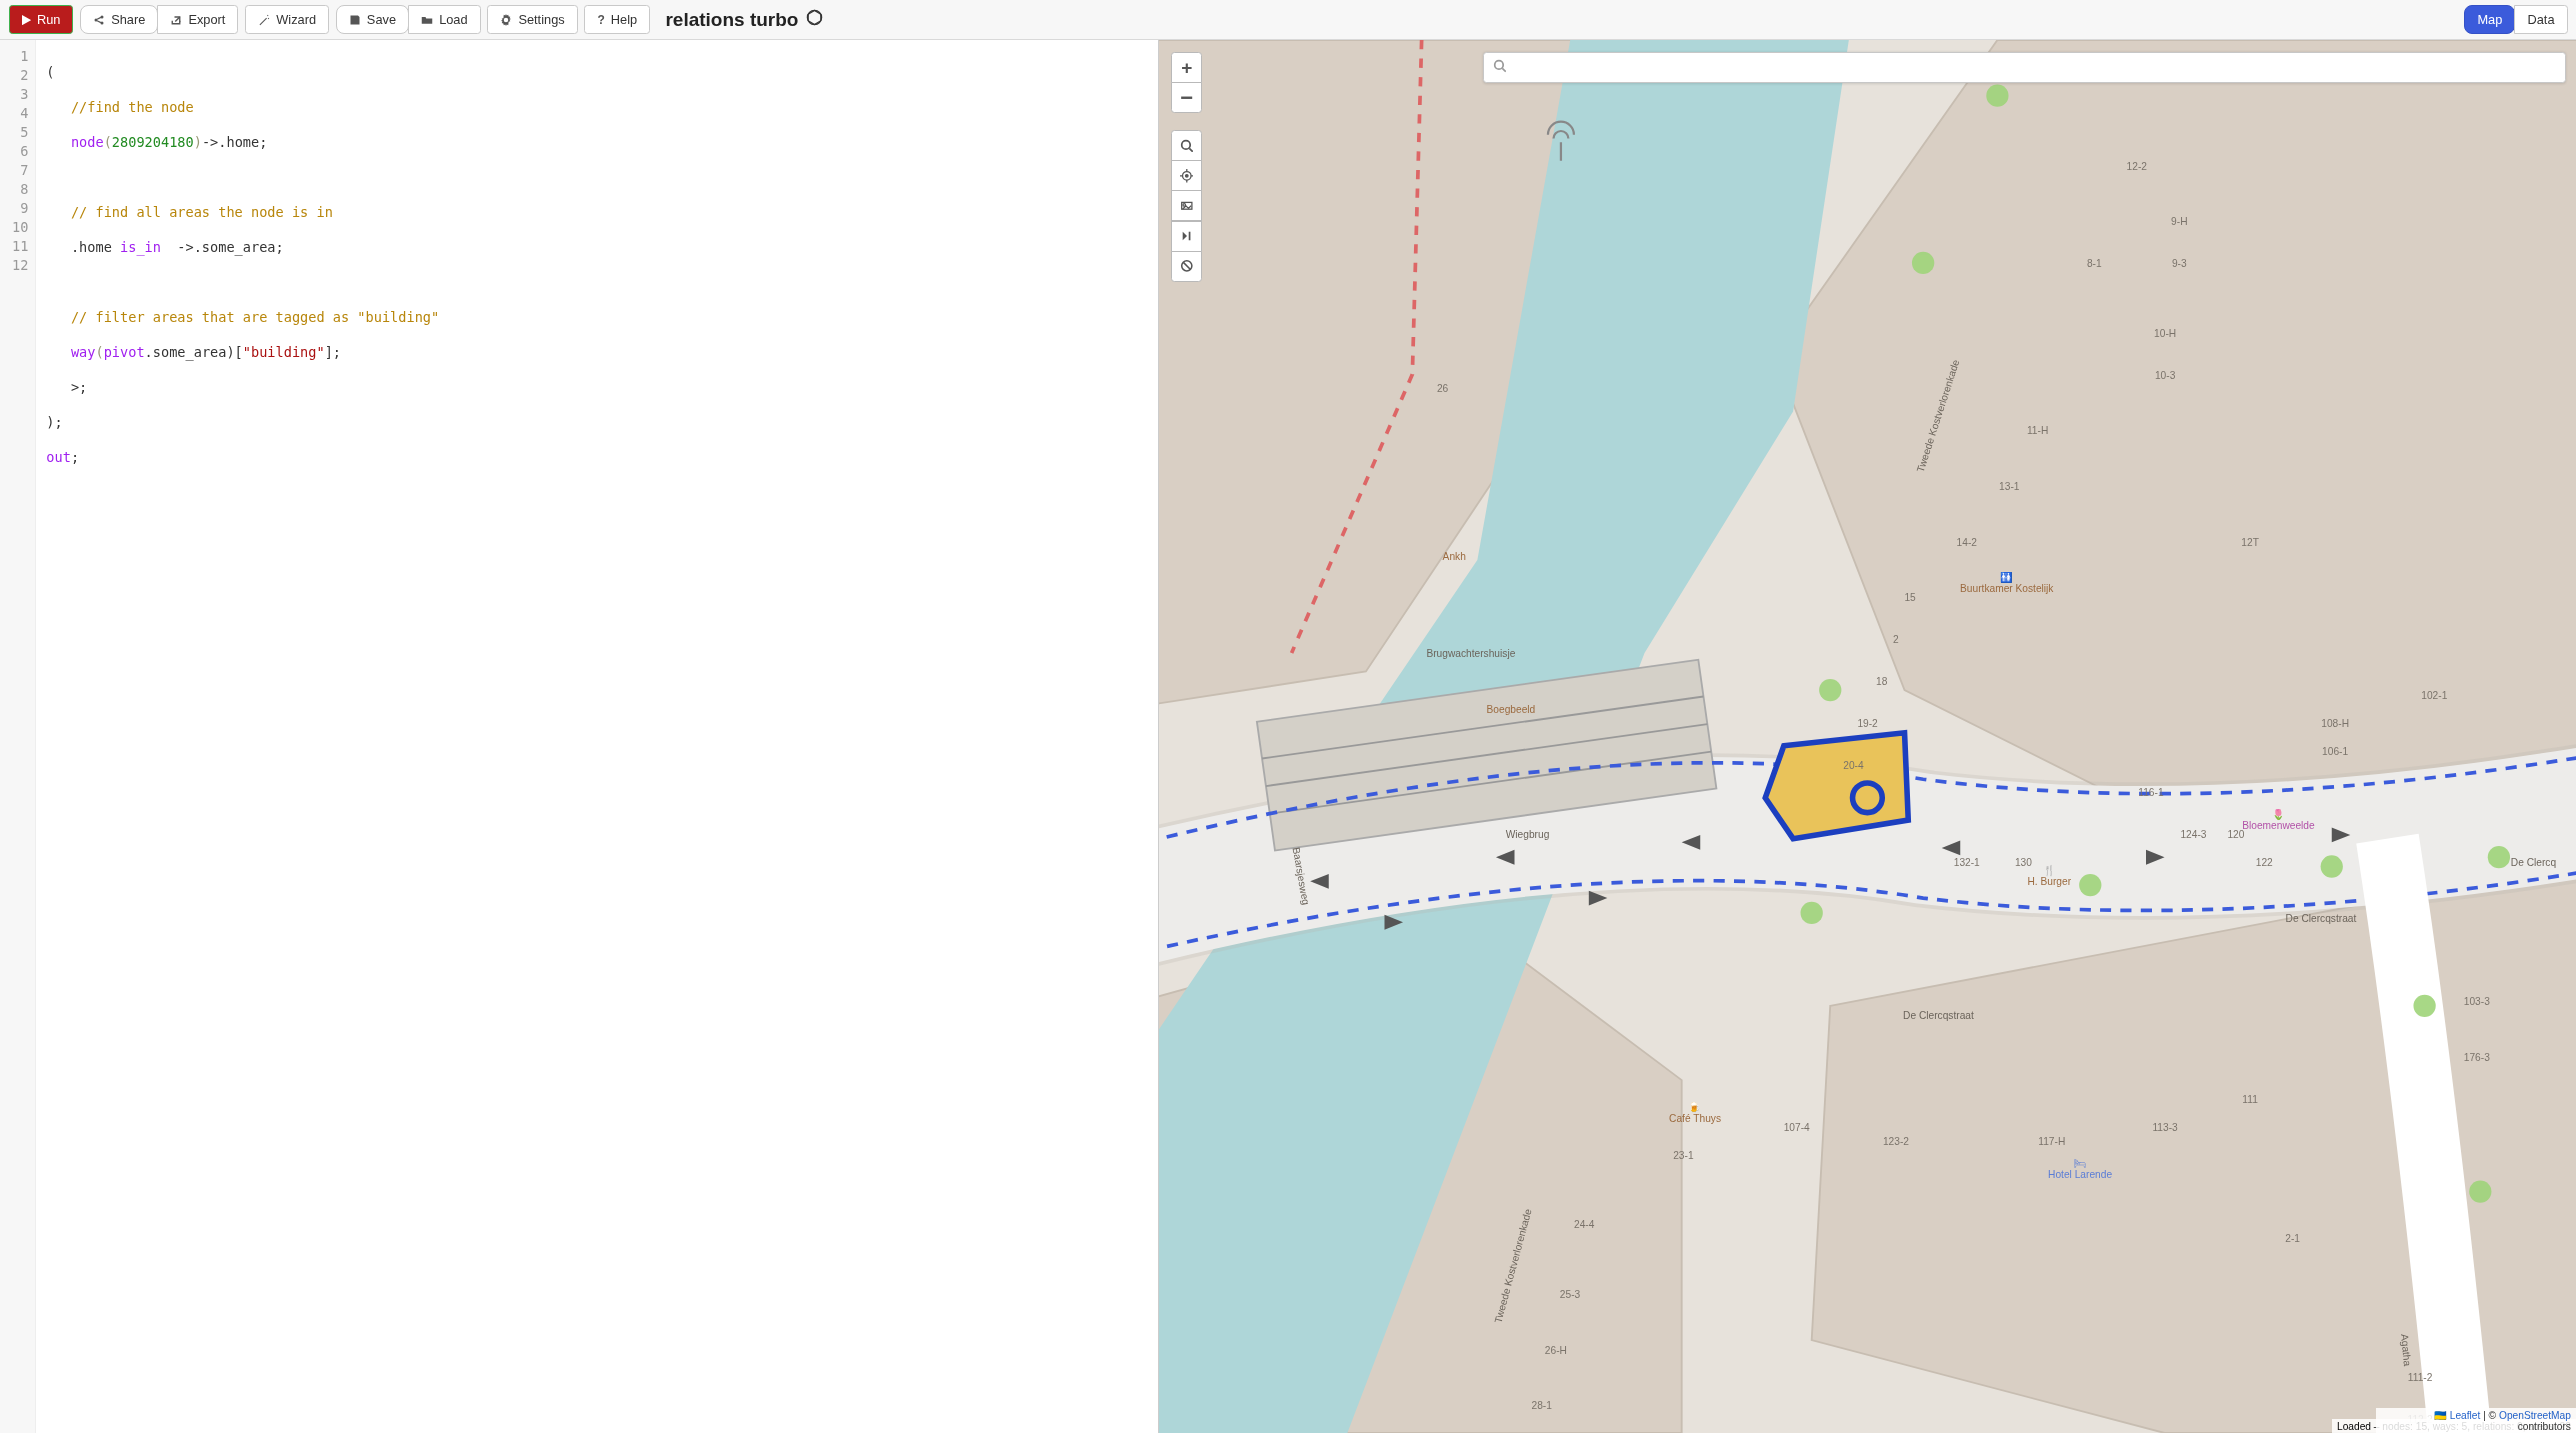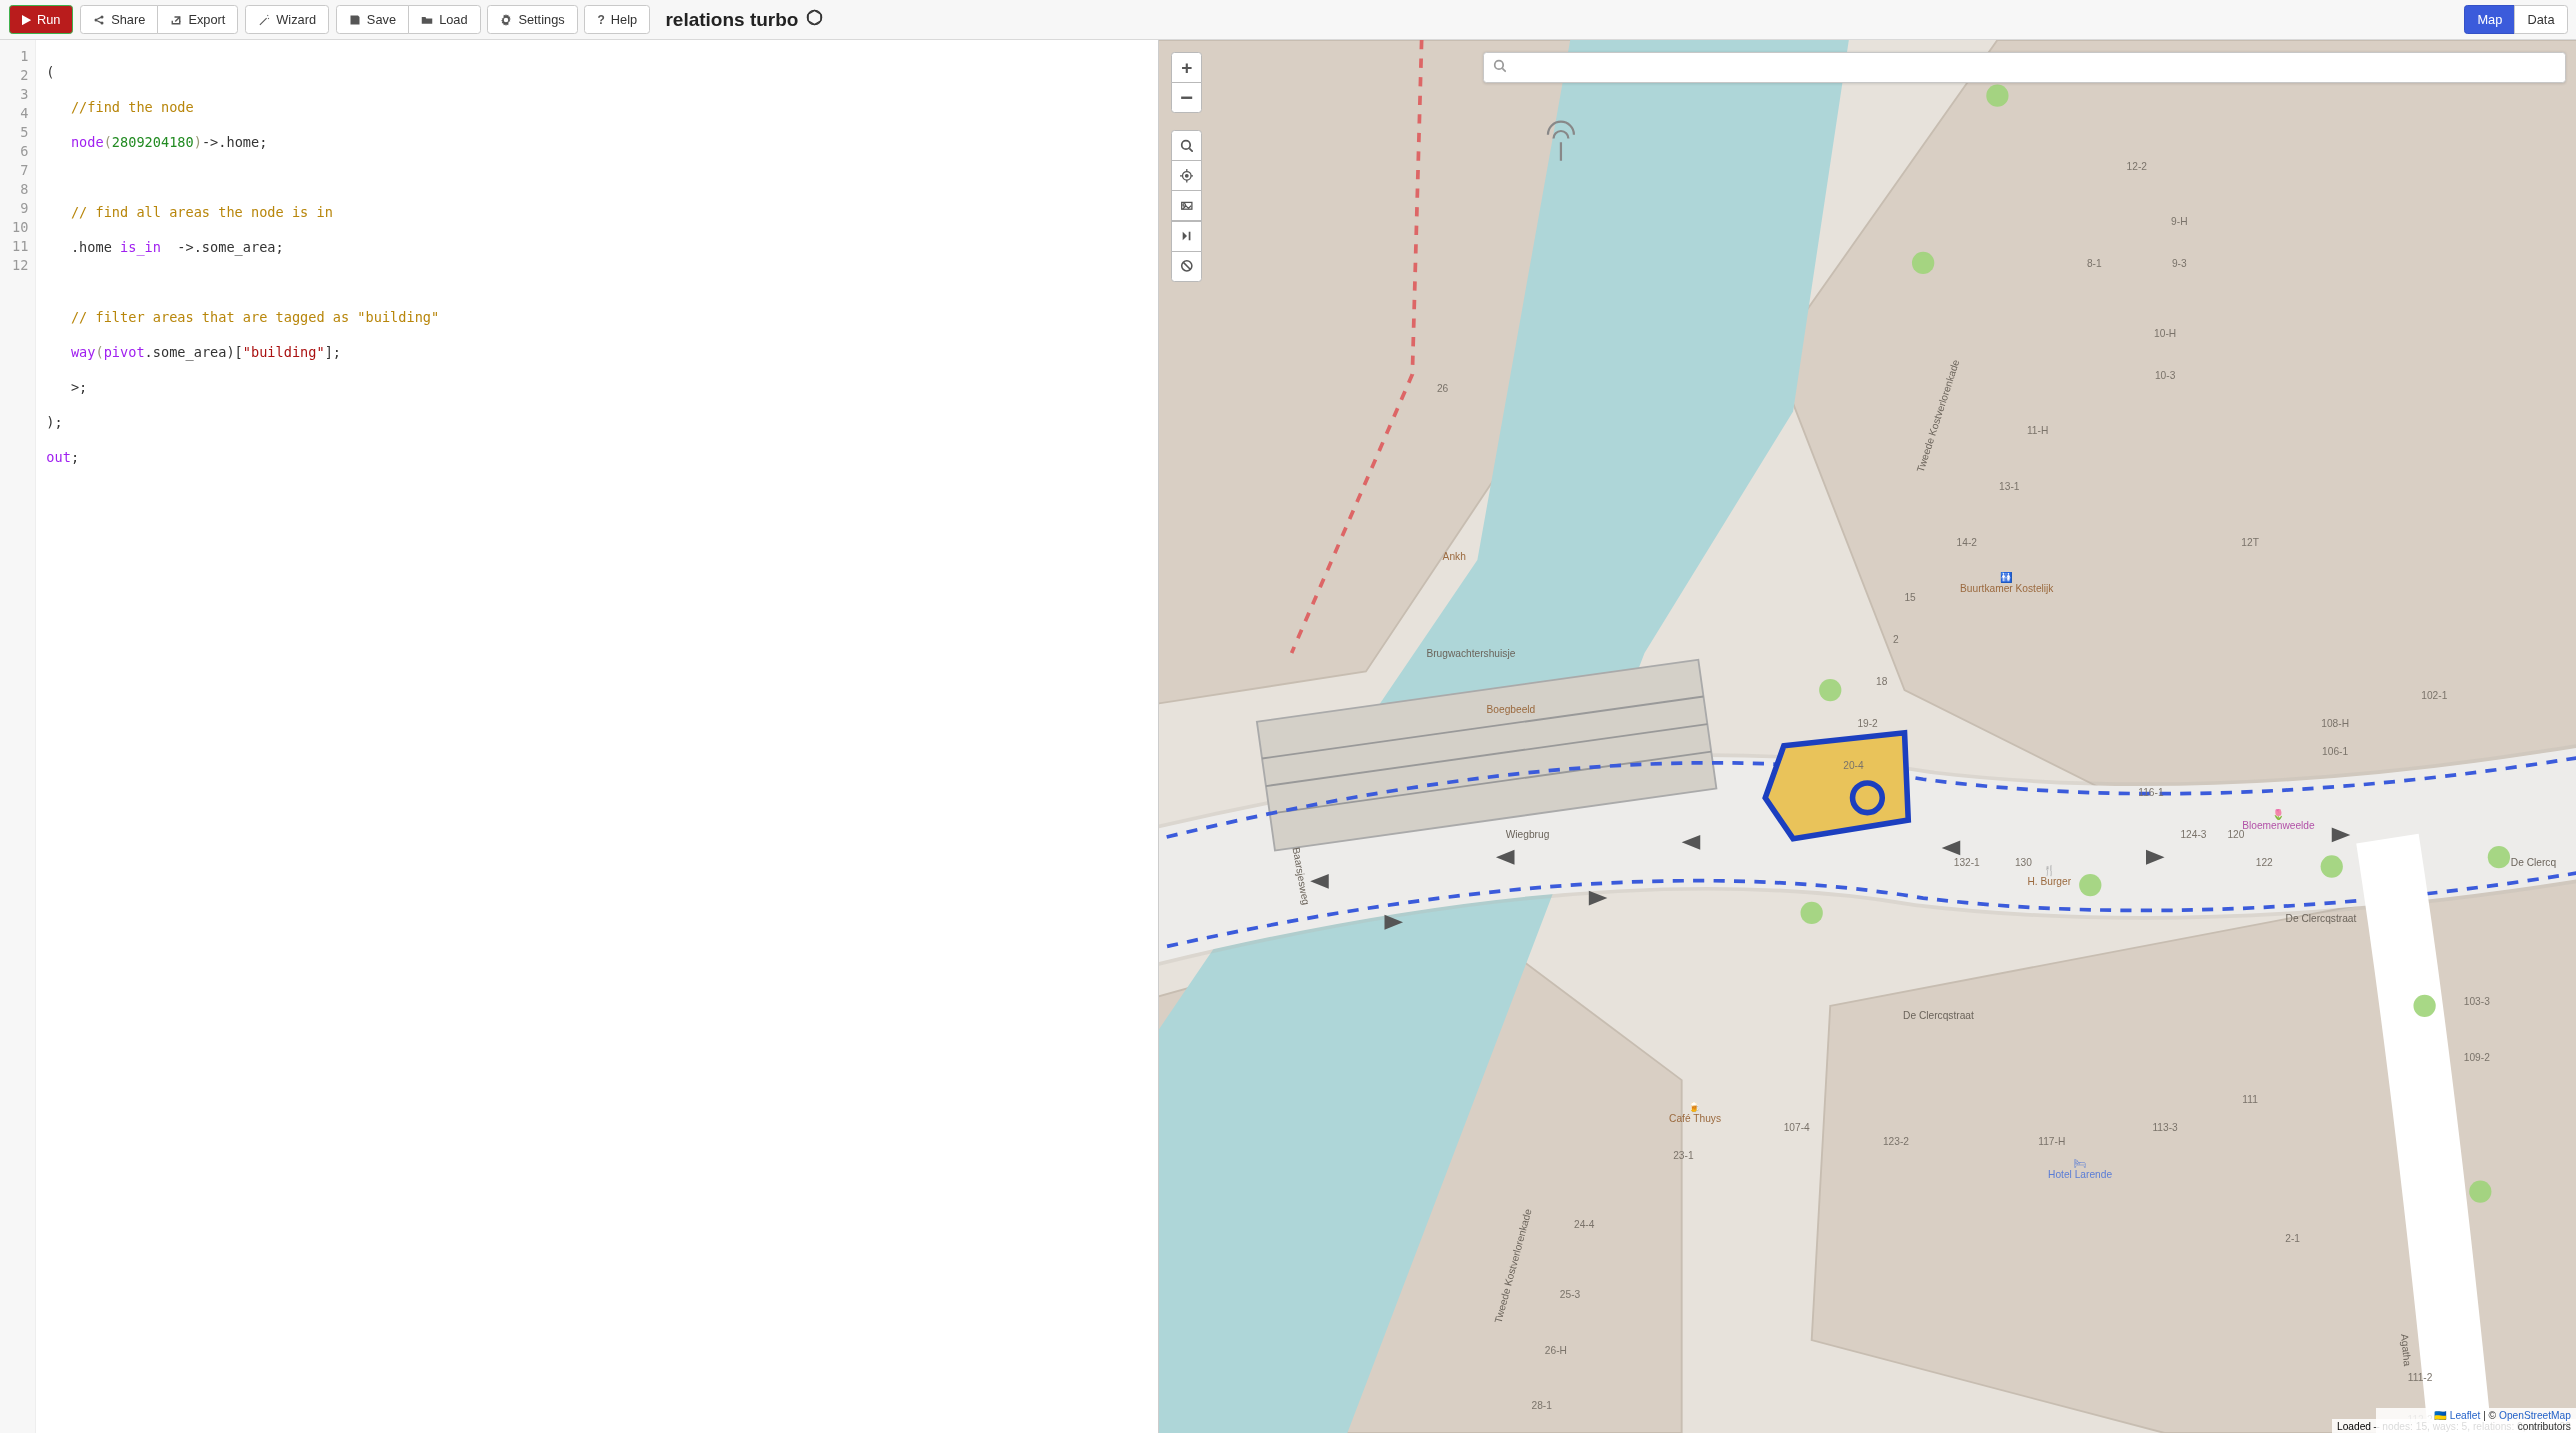--- a/index.html
+++ b/index.html
@@ -5,21 +5,21 @@
 * { margin: 0; padding: 0; box-sizing: border-box; }
 body { font-family: -apple-system, BlinkMacSystemFont, "Segoe UI", Helvetica, Arial, sans-serif; background: #f7f7f7; overflow: hidden; width: 100vw; height: 100vh; }
 
 
 .toolbar {
   display: flex; align-items: center; gap: 6.8px;
   padding: 5.1px 8.5px; background: #f7f7f7; border-bottom: 0.9px solid #d9d9d9;
 }
 .btn-group { display: inline-flex; }
 .btn-group .btn:not(:first-child) { border-top-left-radius: 0; border-bottom-left-radius: 0; margin-left: -0.9px; }
-.btn-group .btn:not(:last-child)  { border-top-right-radius: 0; border-bottom-right-radius: 0; }
+.btn-group .btn:not(:last-child)  { border-top-right-radius: 0; border-bottom-right-radius: 0; border-radius: 8px; }
 .btn {
   display: inline-flex; align-items: center; gap: 6px;
   height: 29px; padding: 0 12px;
   background: #fff; border: 0.9px solid #c9c9c9; border-radius: 3.4px;
   font-size: 12.8px; color: #333; cursor: pointer;
 }
 .btn .icon { font-size: 12px; display: inline-flex; }
 .btn-run { background: #b91c1c; border-color: #3fb14e; color: #fff; font-weight: 500; }
 .btn-run .icon svg { fill: #fff; }
 .btn-map { background: #3b5bdb; border-color: #3451c6; color: #fff; font-weight: 500; }
@@ -318,21 +318,21 @@
     <div class="bld" style="left:90%;top:47%">102-1</div>
     <div class="bld" style="left:83%;top:49%">108-H</div>
     <div class="bld" style="left:83%;top:51%">106-1</div>
     <div class="bld" style="left:70%;top:54%">116-1</div>
     <div class="bld" style="left:73%;top:57%">124-3</div>
     <div class="bld" style="left:76%;top:57%">120</div>
     <div class="bld" style="left:78%;top:59%">122</div>
     <div class="bld" style="left:57%;top:59%">132-1</div>
     <div class="bld" style="left:61%;top:59%">130</div>
     <div class="bld" style="left:93%;top:69%">103-3</div>
-    <div class="bld" style="left:93%;top:73%">109-2</div>
+    <div class="bld" style="left:93%;top:73%">176-3</div>
     <div class="bld" style="left:45%;top:78%">107-4</div>
     <div class="bld" style="left:52%;top:79%">123-2</div>
     <div class="bld" style="left:37%;top:80%">23-1</div>
     <div class="bld" style="left:30%;top:85%">24-4</div>
     <div class="bld" style="left:29%;top:90%">25-3</div>
     <div class="bld" style="left:28%;top:94%">26-H</div>
     <div class="bld" style="left:27%;top:98%">28-1</div>
     <div class="bld" style="left:77%;top:76%">111</div>
     <div class="bld" style="left:71%;top:78%">113-3</div>
     <div class="bld" style="left:80%;top:86%">2-1</div>

